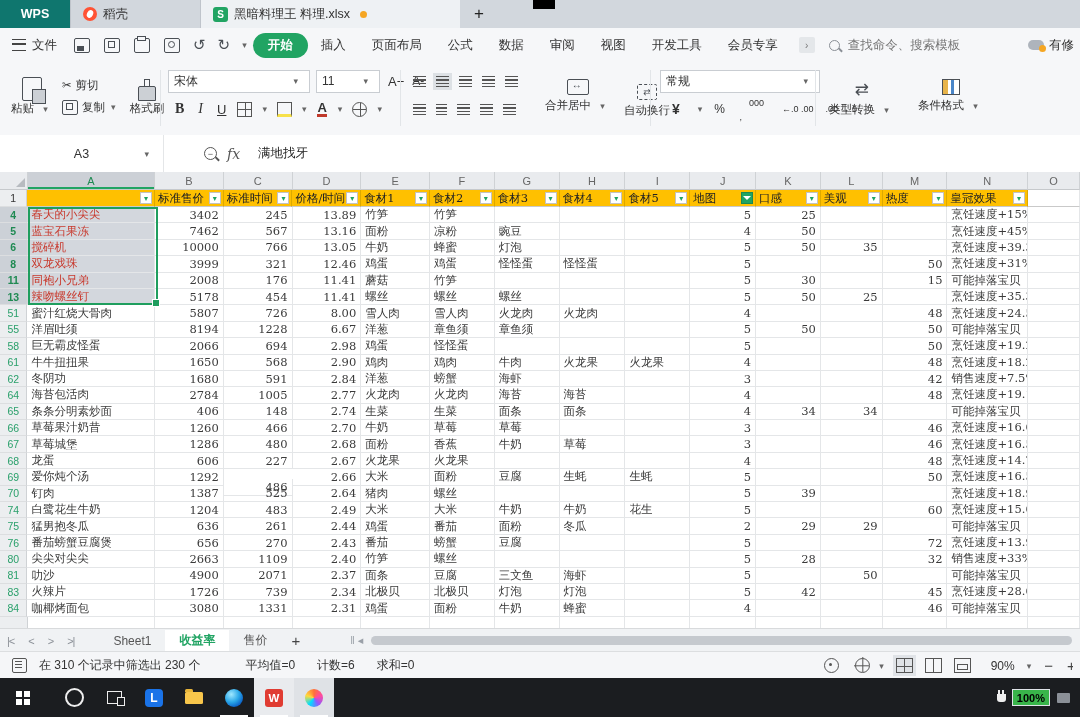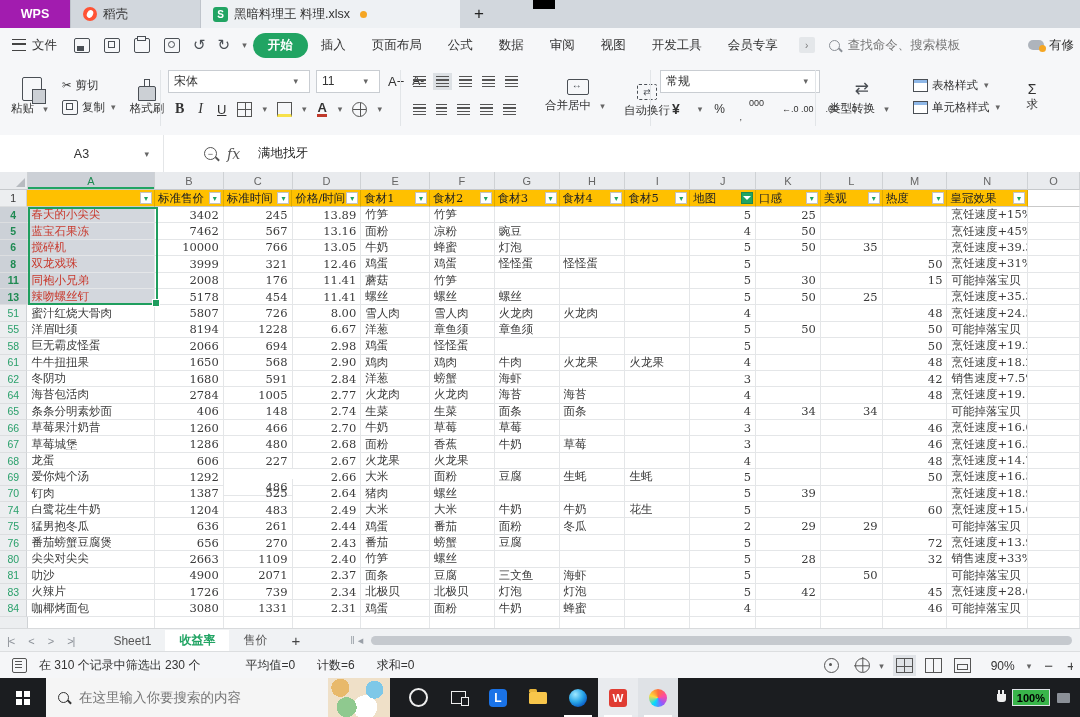--- a/index.html
+++ b/index.html
@@ -2,21 +2,21 @@
 <html><head>
 <meta charset="utf-8">
 <style>
   html,body{margin:0;padding:0}
   body{width:1080px;height:717px;position:relative;overflow:hidden;
        font-family:"Liberation Sans",sans-serif;background:#fff;color:#333;}
   .abs{position:absolute}
   
   #tabbar{left:0;top:0;width:1080px;height:28px;background:#d2d7dd;display:flex;align-items:stretch}
   .ttab{display:flex;align-items:center;padding:0 12px;font-size:12.5px;color:#333;border-right:1px solid #bfc4cb}
-  #wps-tab{background:#a21caf;color:#fff;width:46px;justify-content:center;font-weight:bold}
+  #wps-tab{background:#0f766e;color:#fff;width:46px;justify-content:center;font-weight:bold}
   #docer-tab{width:105px}
   #doc-tab{background:#eef1f4;width:235px;border-right:none}
   .docer-ico{width:14px;height:14px;border-radius:50%;background:#ff5335;margin-right:6px;position:relative}
   .docer-ico::after{content:"";position:absolute;left:4px;top:3px;width:6px;height:8px;border-radius:50%;background:#fff;transform:rotate(25deg)}
   .s-ico{width:15px;height:15px;border-radius:3px;background:#21a463;color:#fff;font-size:10px;font-weight:bold;display:flex;align-items:center;justify-content:center;margin-right:6px}
   .dot{width:7px;height:7px;border-radius:50%;background:#f5a623;margin-left:10px}
   #newtab{font-size:17px;color:#222;padding:0 14px;display:flex;align-items:center}
   #artifact{left:533px;top:0;width:22px;height:9px;background:#000}
   
   #menubar{left:0;top:28px;width:1080px;height:34px;background:#f6f7f9;display:flex;align-items:center;font-size:12.5px;border-bottom:1px solid #e6e8eb}
@@ -322,20 +322,24 @@
       <span class="tinytxt">.00 →.0</span>
     </div>
   </div>
   <div class="vdiv" style="left:815px"></div>
 
   <div class="tg" style="left:824px">
     <span class="bigbtn">
       <span class="cycle">⇄</span>
       <span><span>类型转换</span> <span class="caret">▾</span></span>
     </span>
+    <span class="bigbtn" style="margin-left:10px">
+      <span class="condico"></span>
+      <span><span>条件格式</span> <span class="caret">▾</span></span>
+    </span>
     <span class="stackcol" style="margin-left:10px">
       <span class="srow">
           <span class="tsico"></span>
           <span>表格样式</span> 
           <span class="caret">▾</span>
         </span>
       <span class="srow">
           <span class="tsico"></span>
           <span>单元格样式</span> 
           <span class="caret">▾</span>
@@ -942,25 +946,20 @@
     <span class="caret">▾</span>
     <span class="zbtn">−</span>
     <span class="zbtn" style="width:6px;overflow:hidden">+</span>
   </span>
 </div>
 
 <div id="taskbar" class="abs">
   <div id="startbtn">
       <span class="winlogo"></span>
     </div>
-  <div id="tsearch">
-    <span class="mag dark"></span>
-    <input class="tsearch-input" placeholder="在这里输入你要搜索的内容" style="">
-    <span class="foodimg"></span>
-  </div>
   <div class="tbico" style="margin-left:8px">
       <span class="ringO"></span>
     </div>
   <div class="tbico">
       <span class="tvico"></span>
     </div>
   <div class="tbico">
       <span class="lico">L</span>
     </div>
   <div class="tbico">

